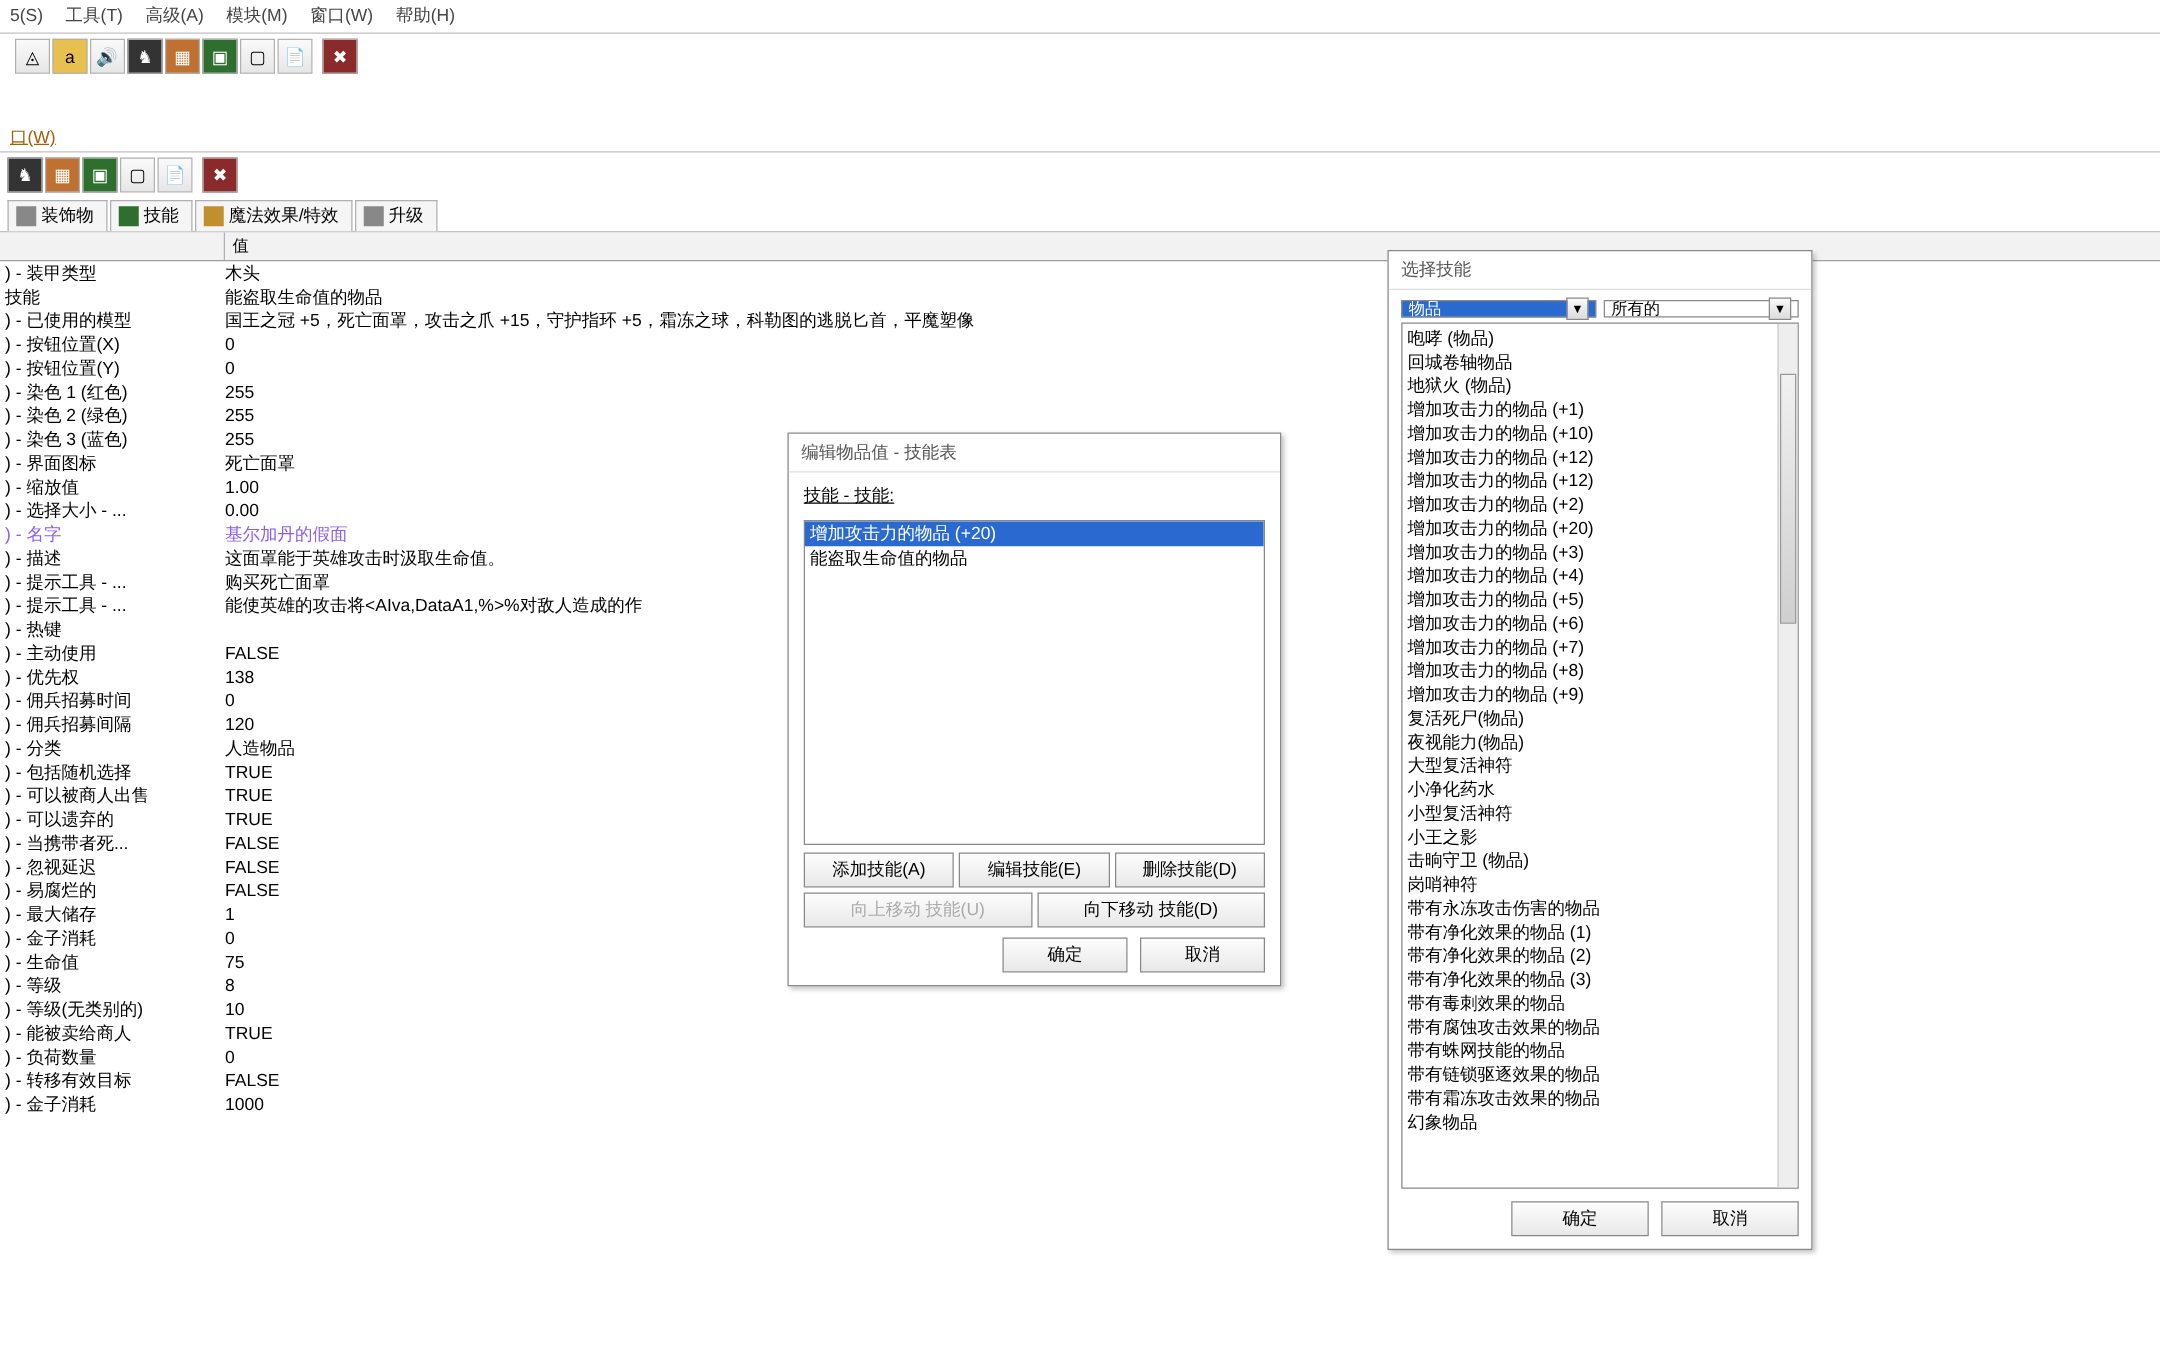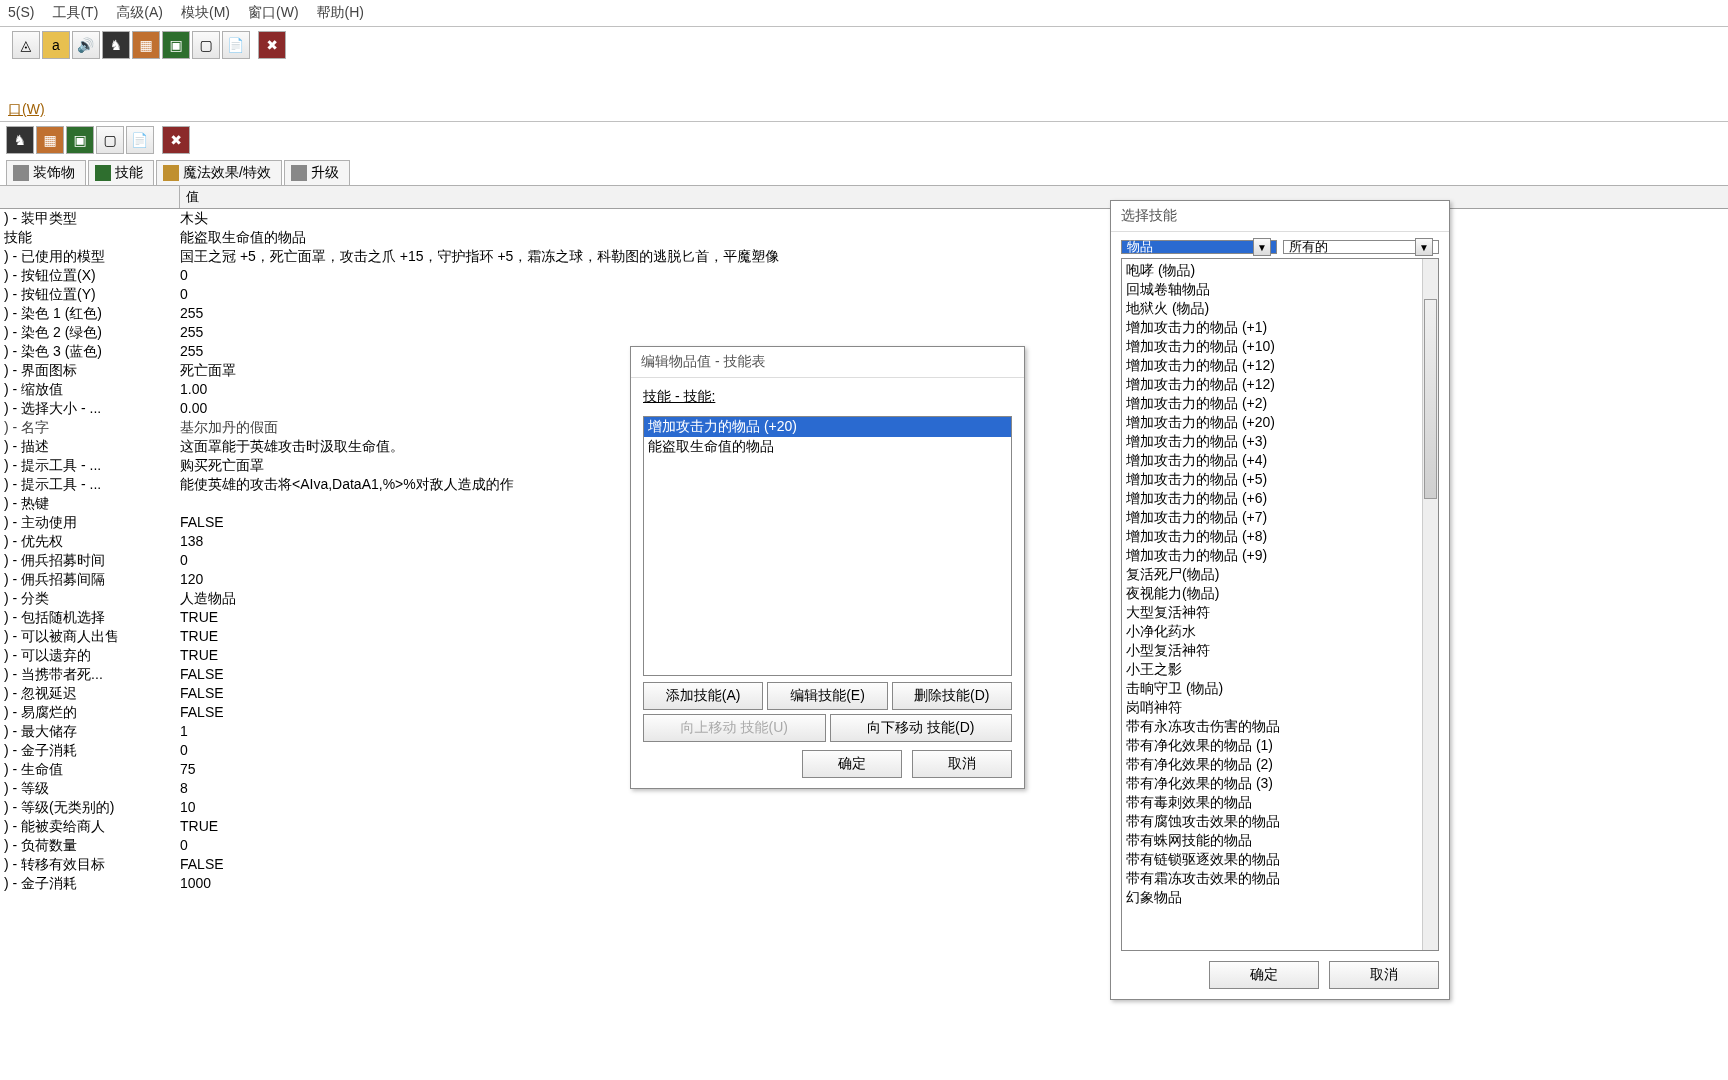--- a/index.html
+++ b/index.html
@@ -76,21 +76,21 @@
 .grid-header .col1 { width: 180px; padding: 2px 6px; border-right:1px solid #b0b0b0;}
 .grid-header .col2 { flex:1; padding: 2px 6px; }
 .grid-body {
   font-size: 14px;
   line-height: 19px;
   padding-left: 4px;
 }
 .row { display: flex; }
 .row .k { width: 176px; white-space: nowrap; overflow: hidden; }
 .row .v { flex:1; white-space: nowrap; overflow: hidden; }
-.row.magenta .k, .row.magenta .v { color: #404040; }
+.row.magenta .k, .row.magenta .v { color: #8b5cf6; }
 
 .dialog {
   position: absolute;
   background: #fff;
   border: 1px solid #888;
   box-shadow: 2px 2px 4px rgba(0,0,0,0.25);
 }
 .dialog .titlebar {
   padding: 6px 10px;
   font-size: 14px;

